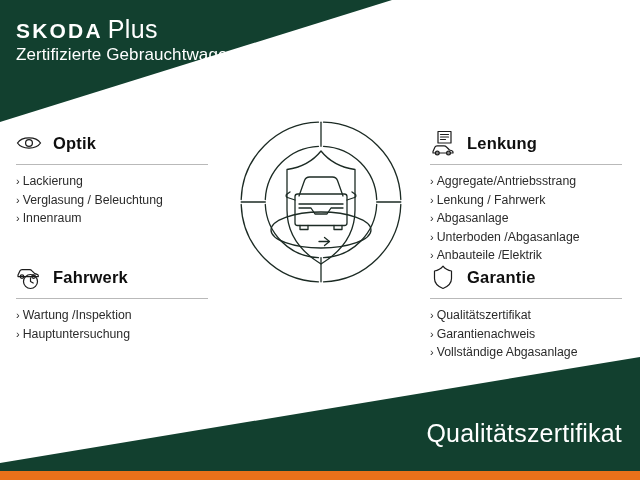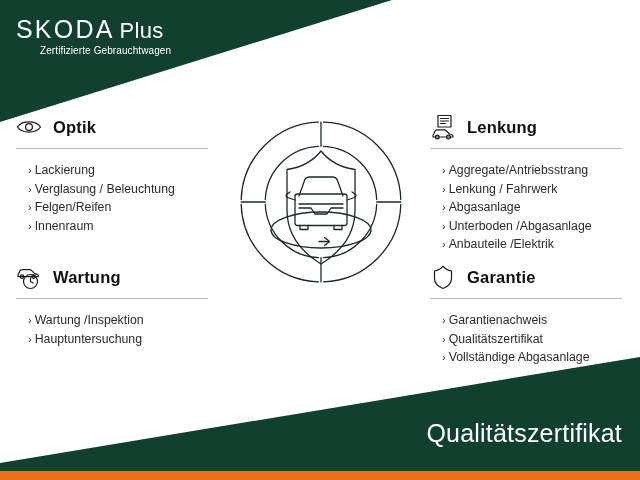--- a/index.html
+++ b/index.html
@@ -31,36 +31,35 @@
     z-index: 3;
     color: #ffffff;
   }
   .brand-line1 {
     font-size: 21px;
     letter-spacing: 0.4px;
     line-height: 1.05;
     white-space: nowrap;
   }
   .brand-mark {
-    font-weight: 400;
+    font-weight: 700;
     letter-spacing: 2.2px;
-    font-size: 25px;
+    font-size: 21px;
   }
   .brand-plus {
     font-weight: 400;
     letter-spacing: 0.3px;
-    font-size: 22px;
+    font-size: 25px;
     margin-left: 5px;
   }
   .brand-line2 {
-    font-size: 10px;
+    font-size: 17px;
     letter-spacing: 0.1px;
     margin-top: 3px;
     white-space: nowrap;
-    margin-left: 24px;
   }
 
   
   .footer-shape {
     position: absolute;
     left: 0; bottom: 8px;
     width: 640px; height: 115px;
     background: #12402f;
     clip-path: polygon(640px 0, 640px 115px, 0 115px, 0 106px);
     z-index: 1;
@@ -84,21 +83,21 @@
   }
 
   
   .col {
     position: absolute;
     width: 196px;
     z-index: 4;
   }
   .col-left  { left: 16px; }
   .col-right { left: 430px; }
-  .row-top    { top: 112px; }
+  .row-top    { top: 128px; }
   .row-bottom { top: 262px; }
 
   .sec-head {
     display: flex;
     align-items: center;
     gap: 11px;
     height: 30px;
   }
   .sec-icon {
     width: 26px;
@@ -116,21 +115,21 @@
     color: #0f0f0f;
   }
   .sec-rule {
     border: 0;
     border-top: 1px solid #b9b9b9;
     margin: 6px 0 7px 0;
     width: 192px;
   }
   .sec-list {
     list-style: none;
-    margin: 12px;
+    margin: 0;
     padding: 0;
   }
   .sec-list li {
     font-size: 12.3px;
     line-height: 18.5px;
     color: #2b2b2b;
     white-space: nowrap;
   }
   .chev {
     color: #2b2b2b;
@@ -218,21 +217,20 @@
         <path d="M1.5 10 C6 3.2 20 3.2 24.5 10 C20 16.8 6 16.8 1.5 10 Z"></path>
         <circle cx="13" cy="10" r="3.4"></circle>
       </svg>
     </span>
     <span class="sec-title">Optik</span>
   </div>
   <hr class="sec-rule">
   <ul class="sec-list">
     <li><span class="chev">›</span><span>Lackierung</span></li>
     <li><span class="chev">›</span><span>Verglasung / Beleuchtung</span></li>
-    <li><span class="chev">›</span><span>Felgen/Reifen</span></li>
     <li><span class="chev">›</span><span>Innenraum</span></li>
   </ul>
 </div>
 
 <div class="col col-right row-top">
   <div class="sec-head">
     <span class="sec-icon">
       <svg viewBox="0 0 26 26" width="26" height="26" fill="none" stroke="#1c1c1c" stroke-width="1.2" stroke-linecap="round" stroke-linejoin="round">
         <path d="M8 1.5 L21 1.5 L21 13 L8 13 Z"></path>
         <line x1="10.5" y1="4.5" x2="18.5" y2="4.5"></line>
@@ -259,42 +257,42 @@
   <div class="sec-head">
     <span class="sec-icon">
       <svg viewBox="0 0 26 26" width="26" height="26" fill="none" stroke="#1c1c1c" stroke-width="1.2" stroke-linecap="round" stroke-linejoin="round">
         <path d="M2 11 L4 6.8 C4.4 6 5.1 5.6 6 5.6 L13.5 5.6 C14.5 5.6 15.3 6 16 6.8 L18.8 9.6 L21.2 10.4 C22 10.6 22.3 11.2 22.3 11.8 L22.3 12.6 L2 12.6 Z"></path>
         <circle cx="6" cy="12.6" r="1.8"></circle>
         <circle cx="17.6" cy="12.6" r="1.8"></circle>
         <circle cx="14.5" cy="17.5" r="7"></circle>
         <path d="M14.5 13.8 L14.5 17.5 L17.2 19"></path>
       </svg>
     </span>
-    <span class="sec-title">Wartung</span>
+    <span class="sec-title">Fahrwerk</span>
   </div>
   <hr class="sec-rule">
   <ul class="sec-list">
     <li><span class="chev">›</span><span>Wartung /Inspektion</span></li>
     <li><span class="chev">›</span><span>Hauptuntersuchung</span></li>
   </ul>
 </div>
 
 <div class="col col-right row-bottom">
   <div class="sec-head">
     <span class="sec-icon">
       <svg viewBox="0 0 26 26" width="26" height="26" fill="none" stroke="#1c1c1c" stroke-width="1.2" stroke-linejoin="round">
         <path d="M13 2.2 C11 4.8 8 6.5 4.5 7 L4.5 14.5 C4.5 19.5 8.3 22.6 13 24.5
                  C17.7 22.6 21.5 19.5 21.5 14.5 L21.5 7 C18 6.5 15 4.8 13 2.2 Z"></path>
       </svg>
     </span>
     <span class="sec-title">Garantie</span>
   </div>
   <hr class="sec-rule">
   <ul class="sec-list">
+    <li><span class="chev">›</span><span>Qualitätszertifikat</span></li>
     <li><span class="chev">›</span><span>Garantienachweis</span></li>
-    <li><span class="chev">›</span><span>Qualitätszertifikat</span></li>
     <li><span class="chev">›</span><span>Vollständige Abgasanlage</span></li>
   </ul>
 </div>
 
 <div class="footer-shape"></div>
 <div class="footer-title">Qualitätszertifikat</div>
 <div class="footer-accent"></div>
 
 </body></html>

